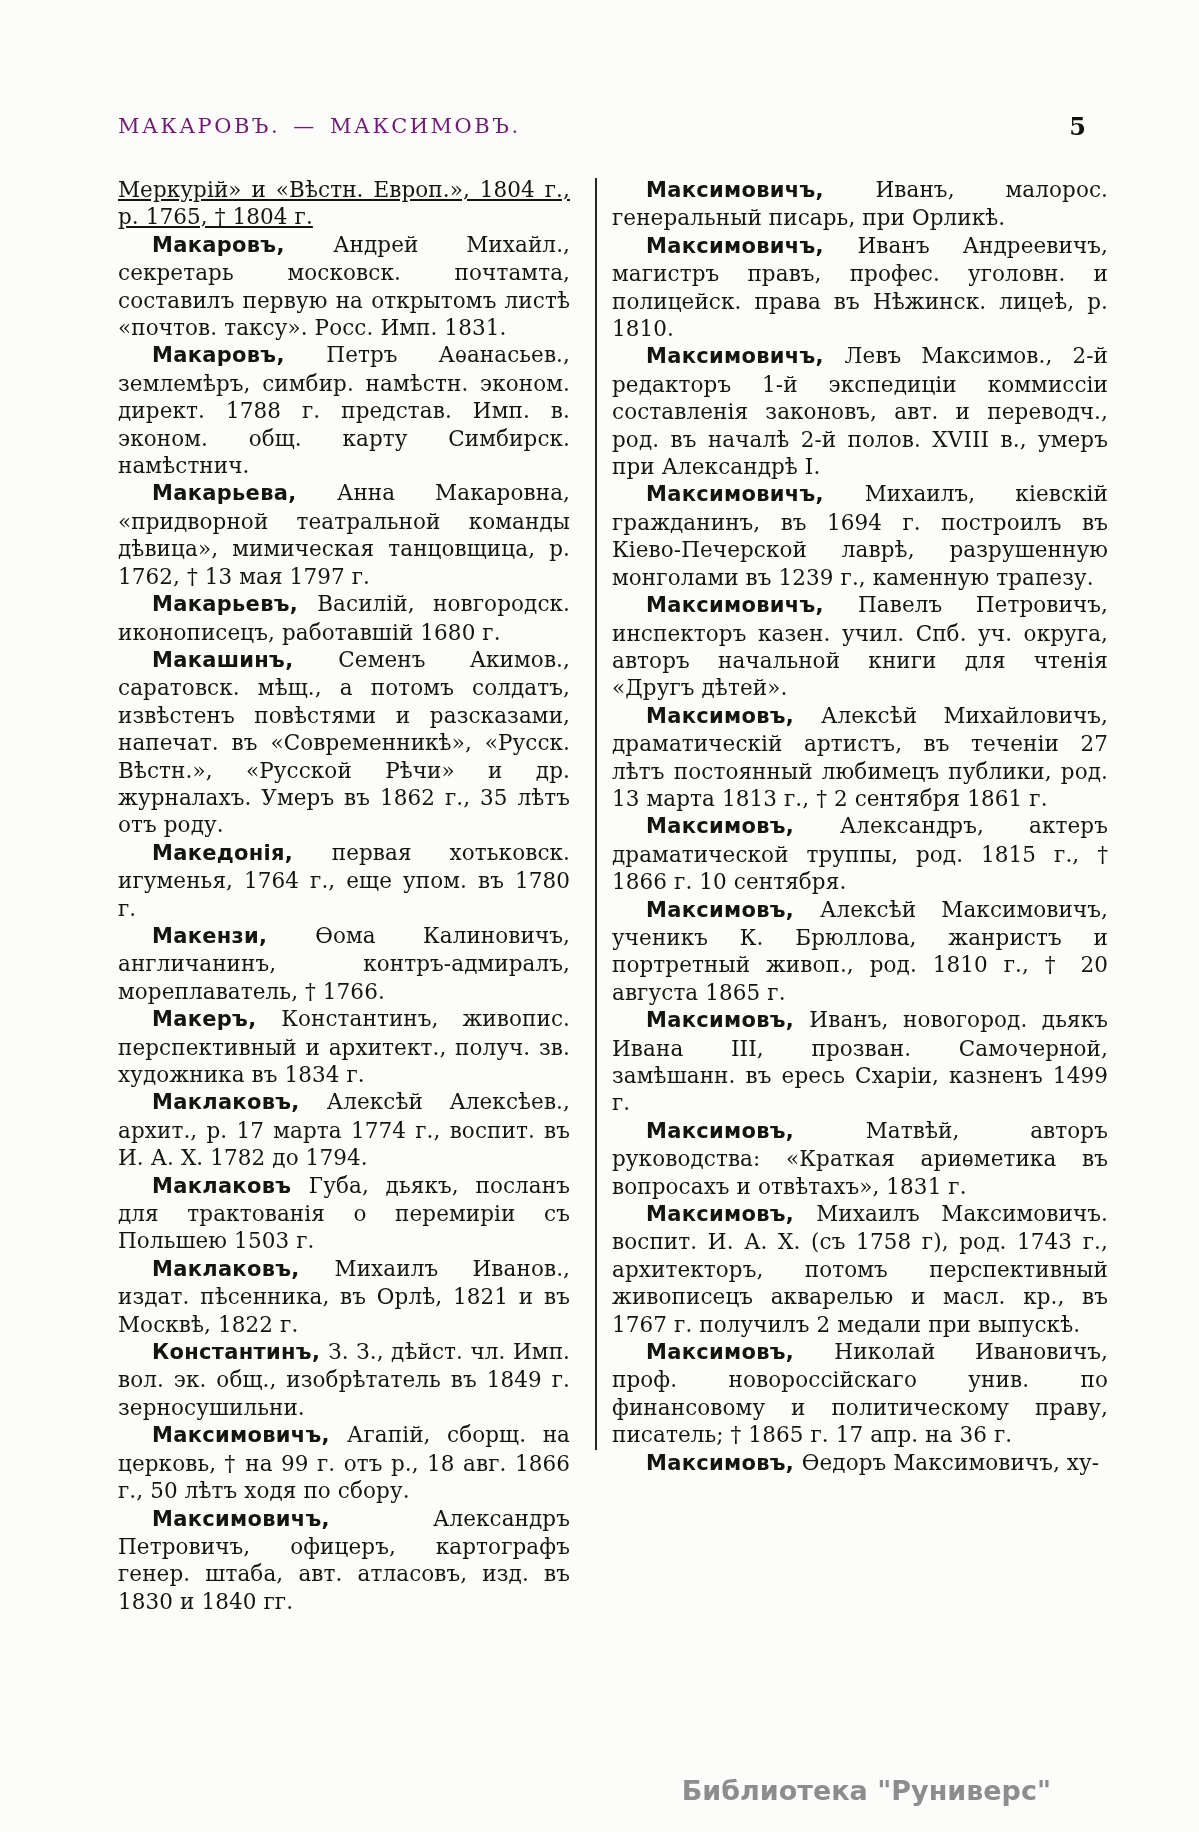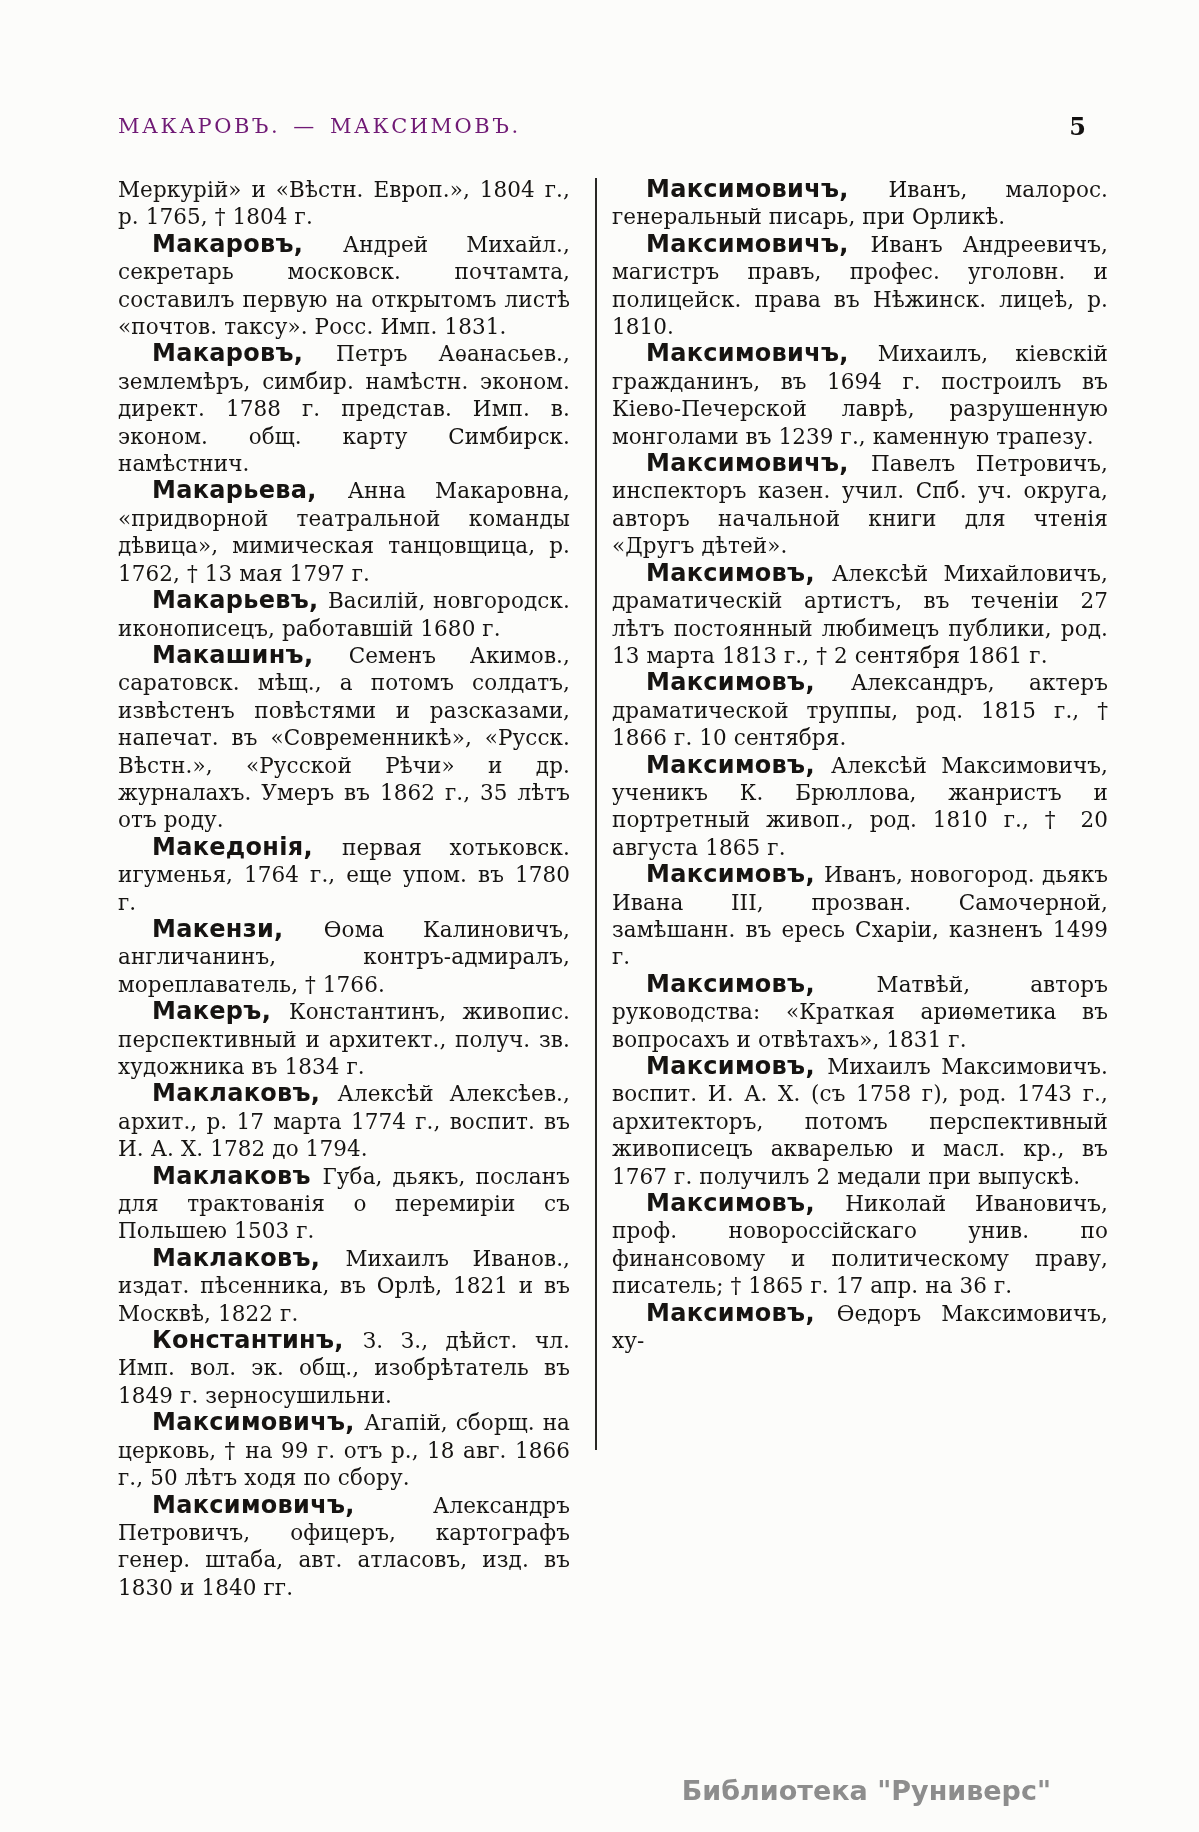--- a/index.html
+++ b/index.html
@@ -58,25 +58,25 @@
   .column-right { left: 494px; width: 496px; }
   .divider {
     position: absolute;
     left: 477px;
     top: 2px;
     width: 2px;
     height: 1272px;
     background: #2a2826;
   }
   .entry { margin: 0; text-indent: 34px; }
-  .entry.continuation { text-indent: 0; }
+  .entry.continuation { text-indent: 0; text-decoration: underline; }
   .headword {
     font-family: "DejaVu Sans", sans-serif;
     font-weight: 700;
-    font-size: 24px;
+    font-size: 21px;
     letter-spacing: 0.3px;
   }
   .watermark {
     position: absolute;
     right: 148px;
     bottom: 26px;
     font-family: "DejaVu Sans", sans-serif;
     font-weight: 700;
     font-size: 27px;
     color: #8d8d8d;
@@ -107,20 +107,21 @@
         <p class="entry"><span class="headword">Маклаковъ </span>Губа, дьякъ, посланъ для трактованія о перемиріи съ Польшею 1503 г.</p>
         <p class="entry"><span class="headword">Маклаковъ, </span>Михаилъ Иванов., издат. пѣсенника, въ Орлѣ, 1821 и въ Москвѣ, 1822 г.</p>
         <p class="entry"><span class="headword">Константинъ, </span>З. З., дѣйст. чл. Имп. вол. эк. общ., изобрѣтатель въ 1849 г. зерносушильни.</p>
         <p class="entry"><span class="headword">Максимовичъ, </span>Агапій, сборщ. на церковь, † на 99 г. отъ р., 18 авг. 1866 г., 50 лѣтъ ходя по сбору.</p>
         <p class="entry"><span class="headword">Максимовичъ, </span>Александръ Петровичъ, офицеръ, картографъ генер. штаба, авт. атласовъ, изд. въ 1830 и 1840 гг.</p>
       </section>
     <div class="divider"></div>
     <section class="column column-right" id="col-right">
         <p class="entry"><span class="headword">Максимовичъ, </span>Иванъ, малорос. генеральный писарь, при Орликѣ.</p>
         <p class="entry"><span class="headword">Максимовичъ, </span>Иванъ Андреевичъ, магистръ правъ, профес. уголовн. и полицейск. права въ Нѣжинск. лицеѣ, р. 1810.</p>
+        <p class="entry"><span class="headword">Максимовичъ, </span>Левъ Максимов., 2-й редакторъ 1-й экспедиціи коммиссіи составленія законовъ, авт. и переводч., род. въ началѣ 2-й полов. XVIII в., умеръ при Александрѣ I.</p>
         <p class="entry"><span class="headword">Максимовичъ, </span>Михаилъ, кіевскій гражданинъ, въ 1694 г. построилъ въ Кіево-Печерской лаврѣ, разрушенную монголами въ 1239 г., каменную трапезу.</p>
         <p class="entry"><span class="headword">Максимовичъ, </span>Павелъ Петровичъ, инспекторъ казен. учил. Спб. уч. округа, авторъ начальной книги для чтенія «Другъ дѣтей».</p>
         <p class="entry"><span class="headword">Максимовъ, </span>Алексѣй Михайловичъ, драматическій артистъ, въ теченіи 27 лѣтъ постоянный любимецъ публики, род. 13 марта 1813 г., † 2 сентября 1861 г.</p>
         <p class="entry"><span class="headword">Максимовъ, </span>Александръ, актеръ драматической труппы, род. 1815 г., † 1866 г. 10 сентября.</p>
         <p class="entry"><span class="headword">Максимовъ, </span>Алексѣй Максимовичъ, ученикъ К. Брюллова, жанристъ и портретный живоп., род. 1810 г., † 20 августа 1865 г.</p>
         <p class="entry"><span class="headword">Максимовъ, </span>Иванъ, новогород. дьякъ Ивана III, прозван. Самочерной, замѣшанн. въ ересь Схаріи, казненъ 1499 г.</p>
         <p class="entry"><span class="headword">Максимовъ, </span>Матвѣй, авторъ руководства: «Краткая ариѳметика въ вопросахъ и отвѣтахъ», 1831 г.</p>
         <p class="entry"><span class="headword">Максимовъ, </span>Михаилъ Максимовичъ. воспит. И. А. Х. (съ 1758 г), род. 1743 г., архитекторъ, потомъ перспективный живописецъ акварелью и масл. кр., въ 1767 г. получилъ 2 медали при выпускѣ.</p>
         <p class="entry"><span class="headword">Максимовъ, </span>Николай Ивановичъ, проф. новороссійскаго унив. по финансовому и политическому праву, писатель; † 1865 г. 17 апр. на 36 г.</p>
         <p class="entry"><span class="headword">Максимовъ, </span>Ѳедоръ Максимовичъ, ху-</p>

